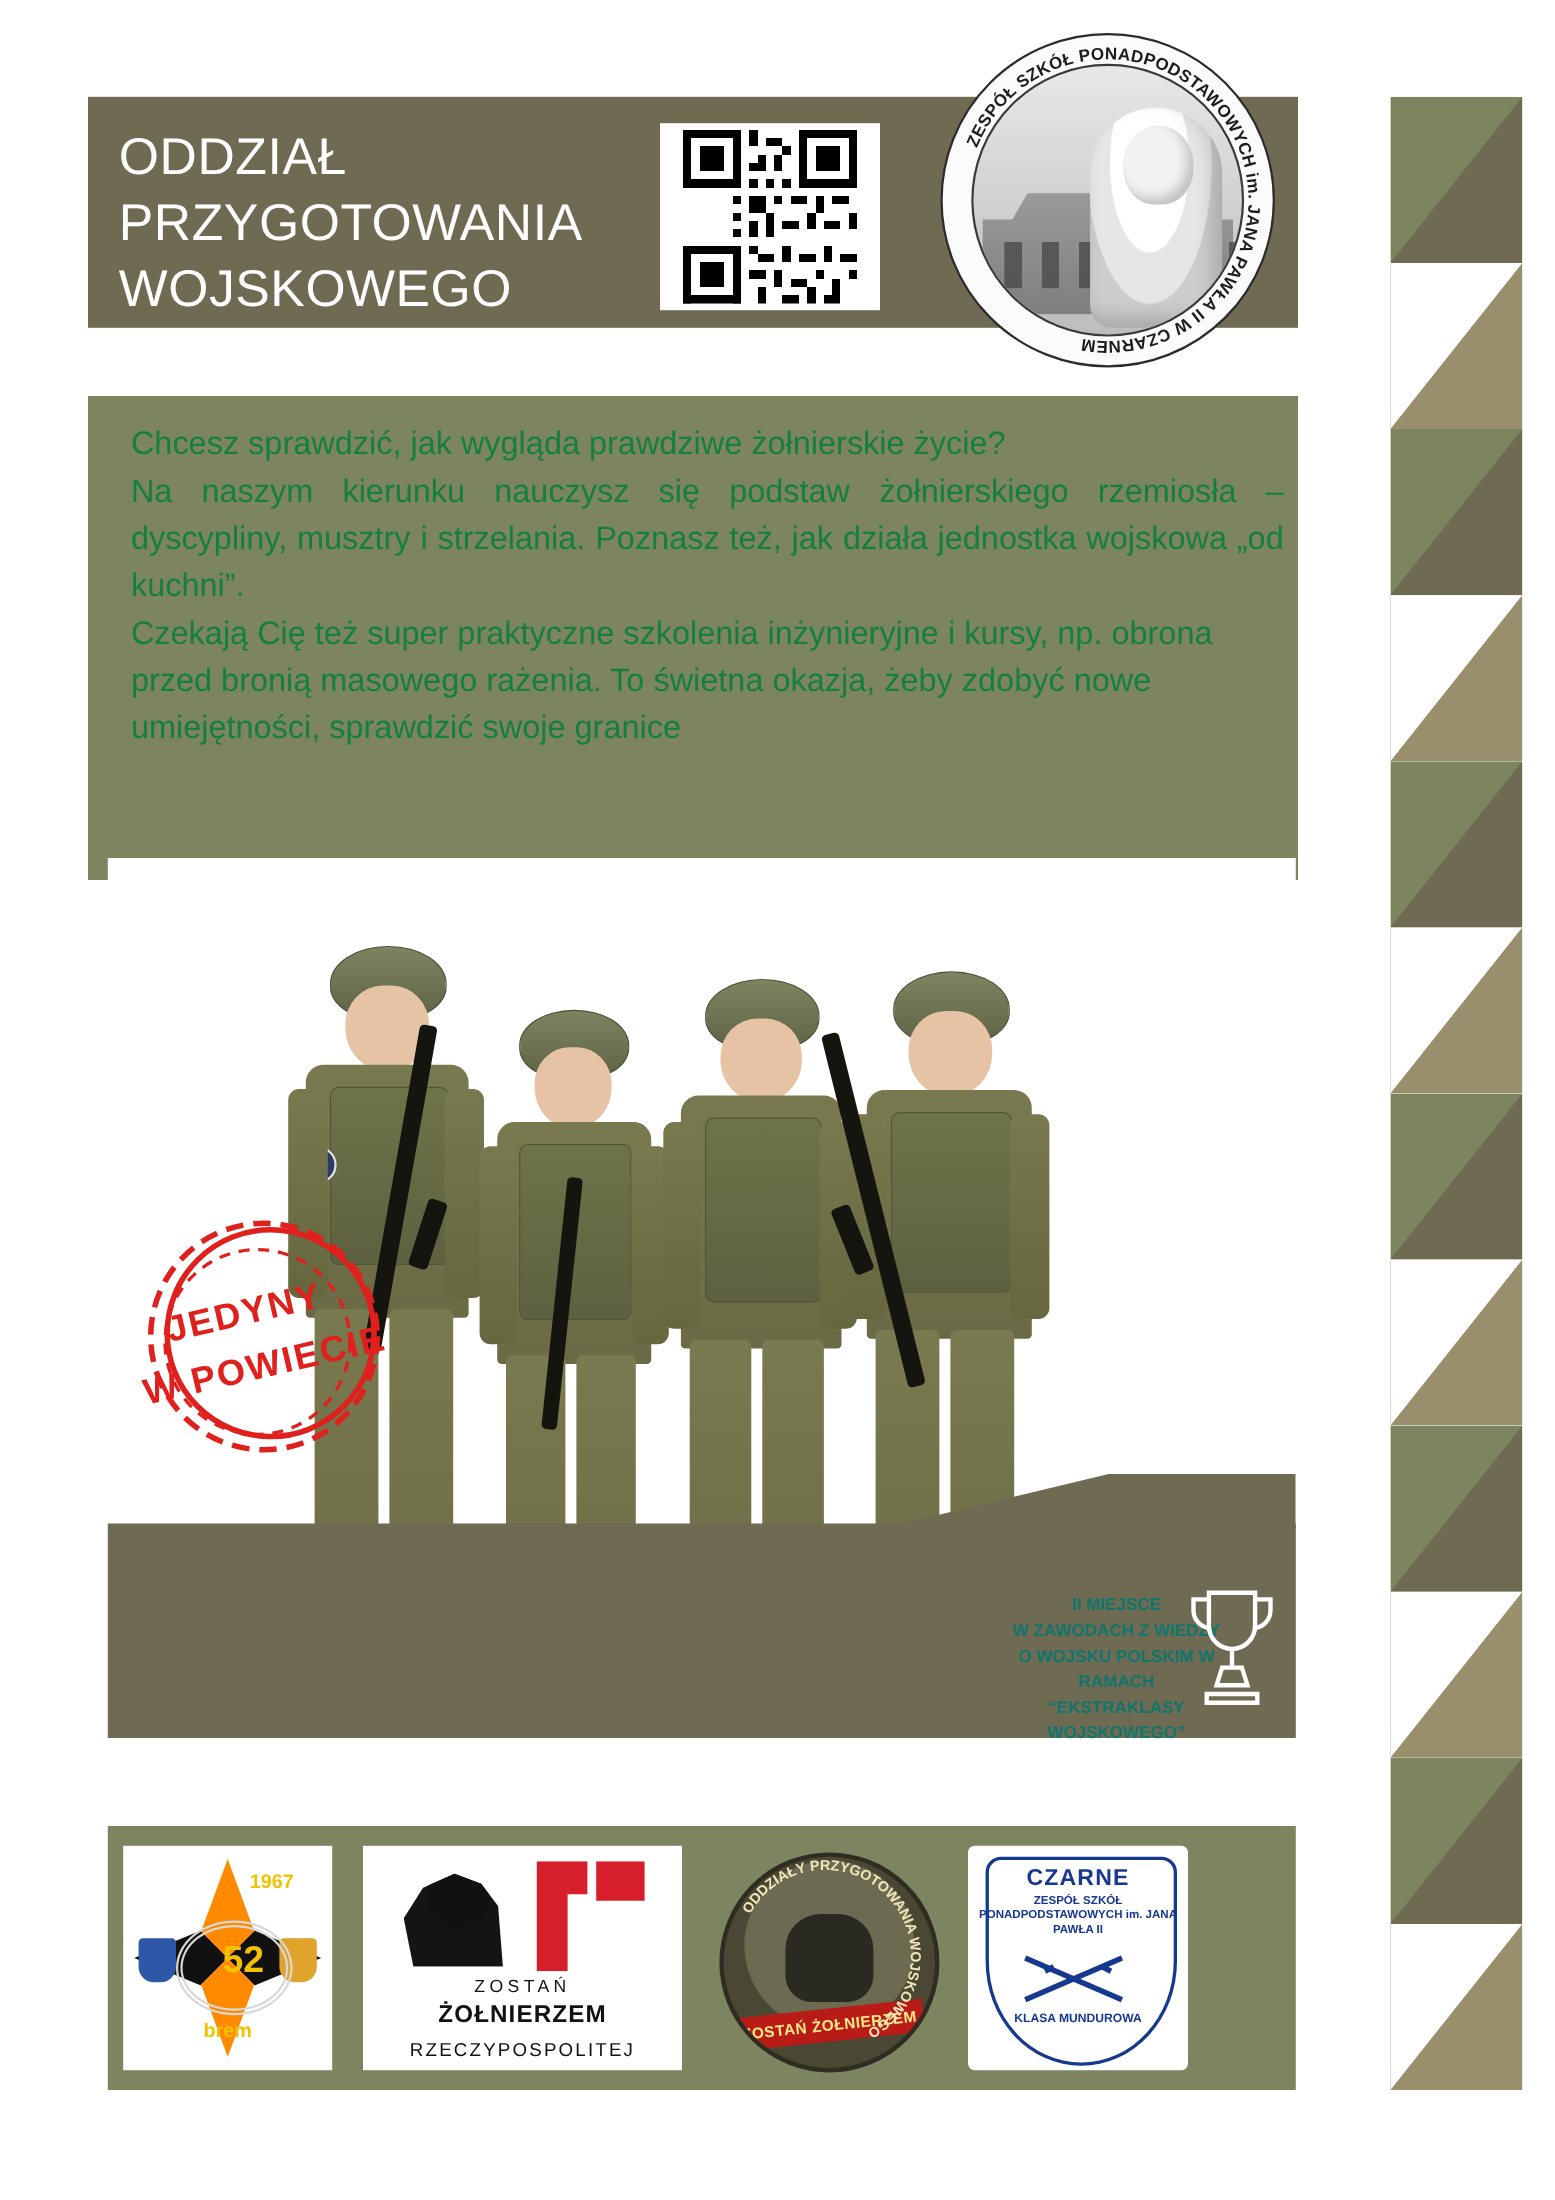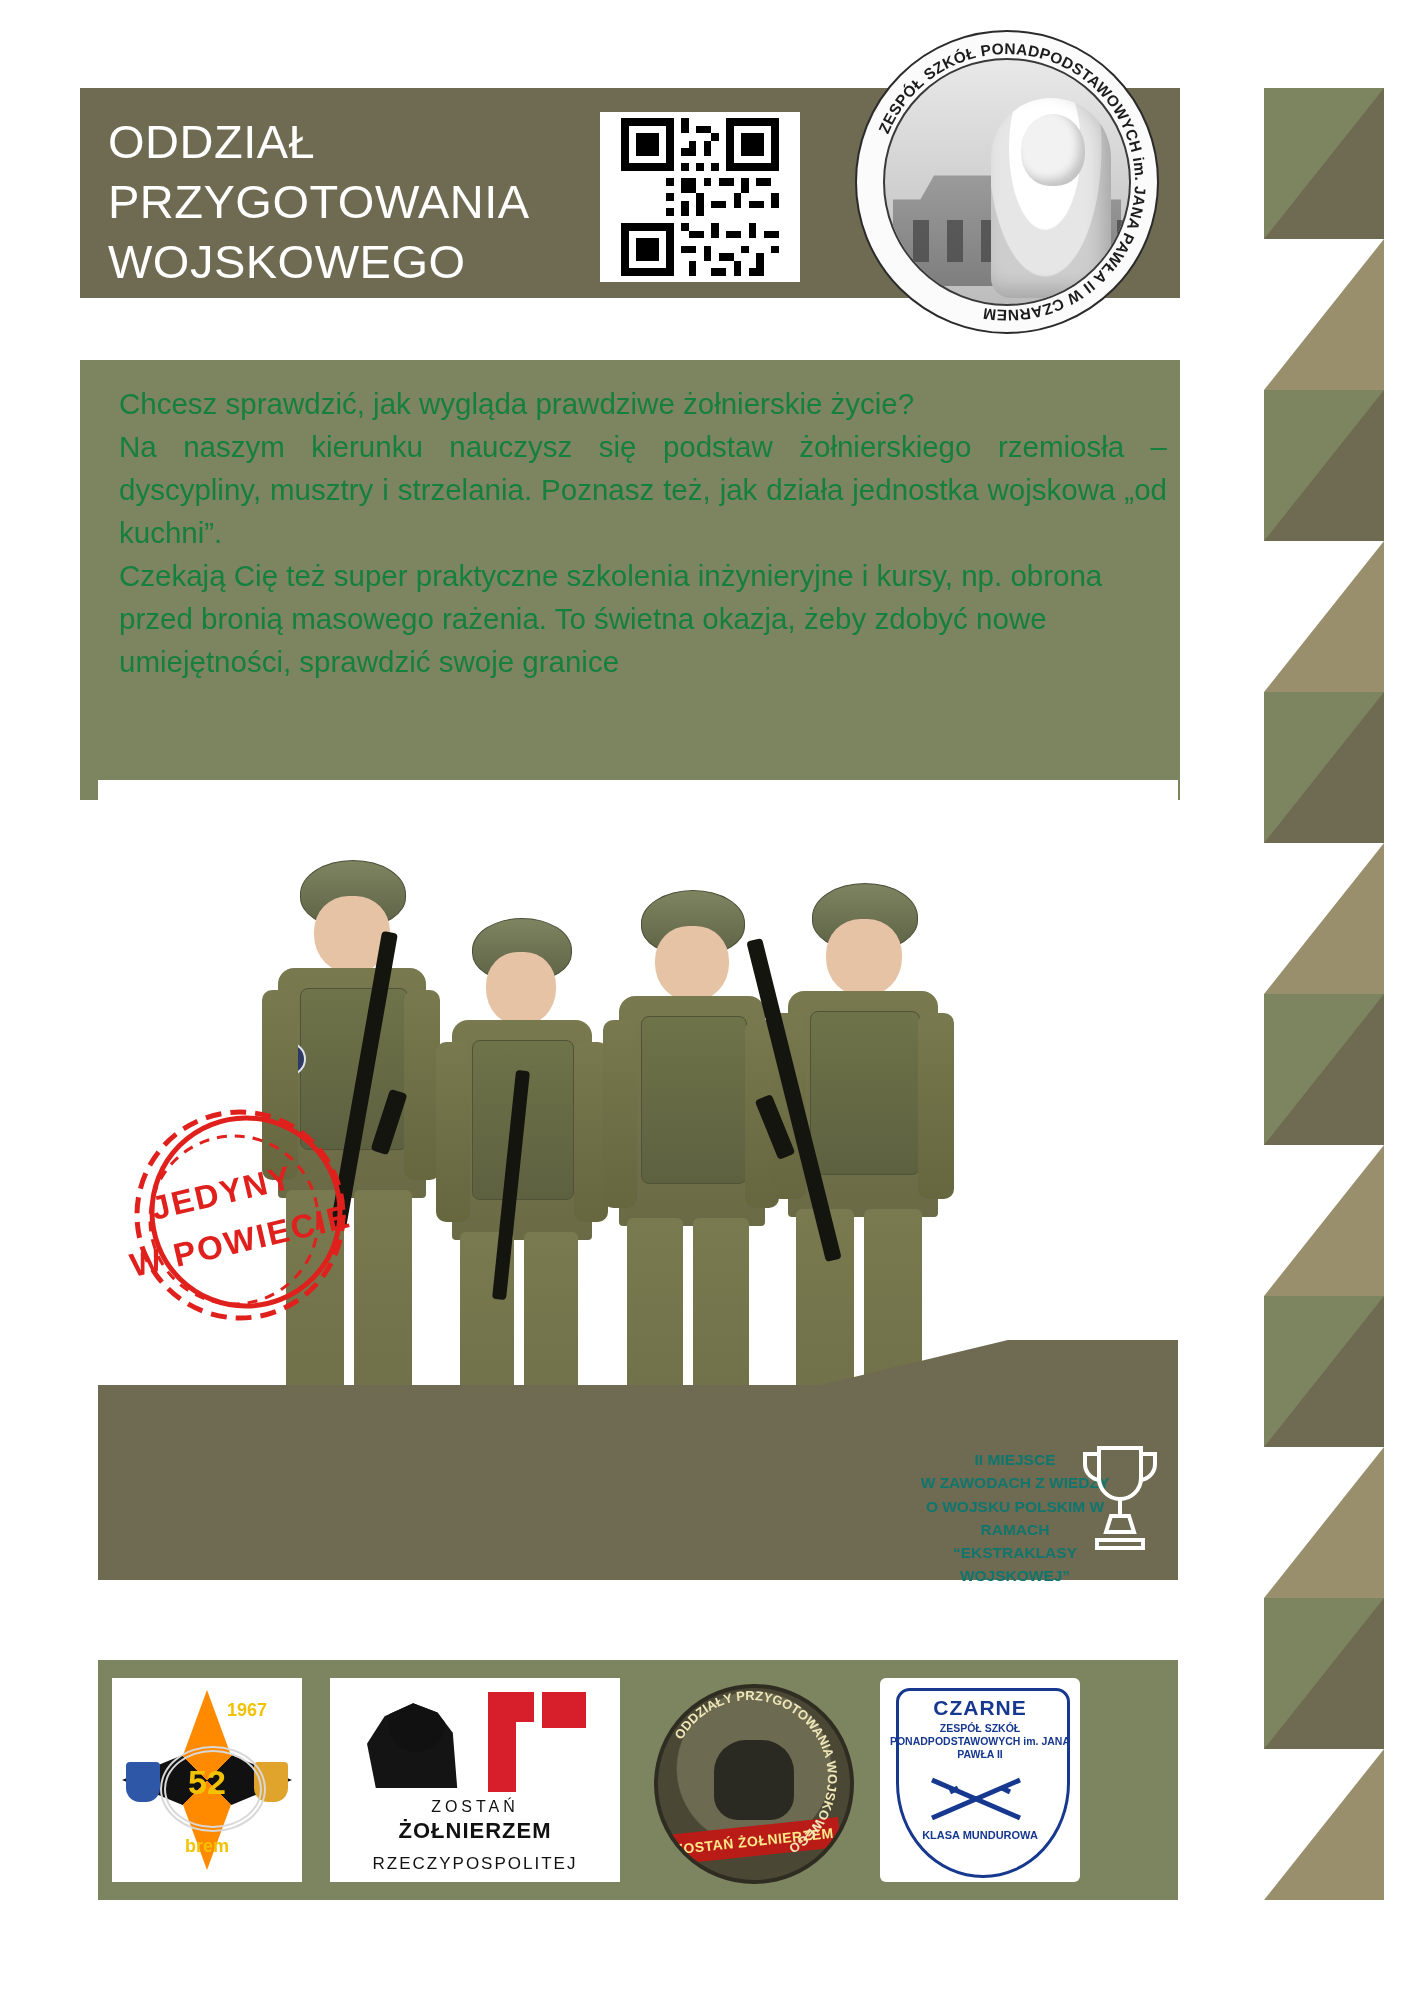--- a/index.html
+++ b/index.html
@@ -292,21 +292,21 @@
     position: absolute;
     left: 0; width: 190px; text-align: center;
     font-weight: bold; color: #f2c200; font-size: 18px;
   }
   .brem-year { top: 22px; padding-left: 40px; }
   .brem-name { top: 158px; }
   .brem-52 {
     position: absolute;
     left: 62px; top: 78px; width: 66px; height: 52px;
     color: #f2c200; font-size: 34px; font-weight: bold;
-    text-align: center; line-height: 52px;
+    text-align: right; line-height: 52px;
   }
   .brem-wreath {
     position: absolute;
     left: 48px; top: 68px; width: 94px; height: 74px;
     border: 6px double #d8d8d8;
     border-radius: 50%;
   }
   .brem-shield-l, .brem-shield-r {
     position: absolute; top: 84px; width: 34px; height: 40px;
     border-radius: 4px 4px 14px 14px;
@@ -601,21 +601,21 @@
     </g>
   </svg>
   <div class="stamp-line1">JEDYNY</div>
   <div class="stamp-line2">W POWIECIE</div>
 </div>
 
 <div class="award-text">
   <div>II MIEJSCE</div>
   <div>W ZAWODACH Z WIEDZY</div>
   <div>O WOJSKU POLSKIM W RAMACH</div>
-  <div>“EKSTRAKLASY WOJSKOWEJ”</div>
+  <div>“EKSTRAKLASY WOJSKOWEGO”</div>
 </div>
 <div class="trophy">
   <svg viewBox="0 0 90 112" fill="none" stroke="#ffffff" stroke-width="4" aria-hidden="true">
     <path d="M24 8 h42 v30 a21 21 0 0 1 -42 0 z"></path>
     <path d="M24 14 h-14 v10 a16 16 0 0 0 16 16"></path>
     <path d="M66 14 h14 v10 a16 16 0 0 1 -16 16"></path>
     <path d="M45 60 v16"></path>
     <path d="M31 92 h28 l-5 -16 h-18 z"></path>
     <path d="M22 100 h46 v8 h-46 z"></path>
   </svg>

